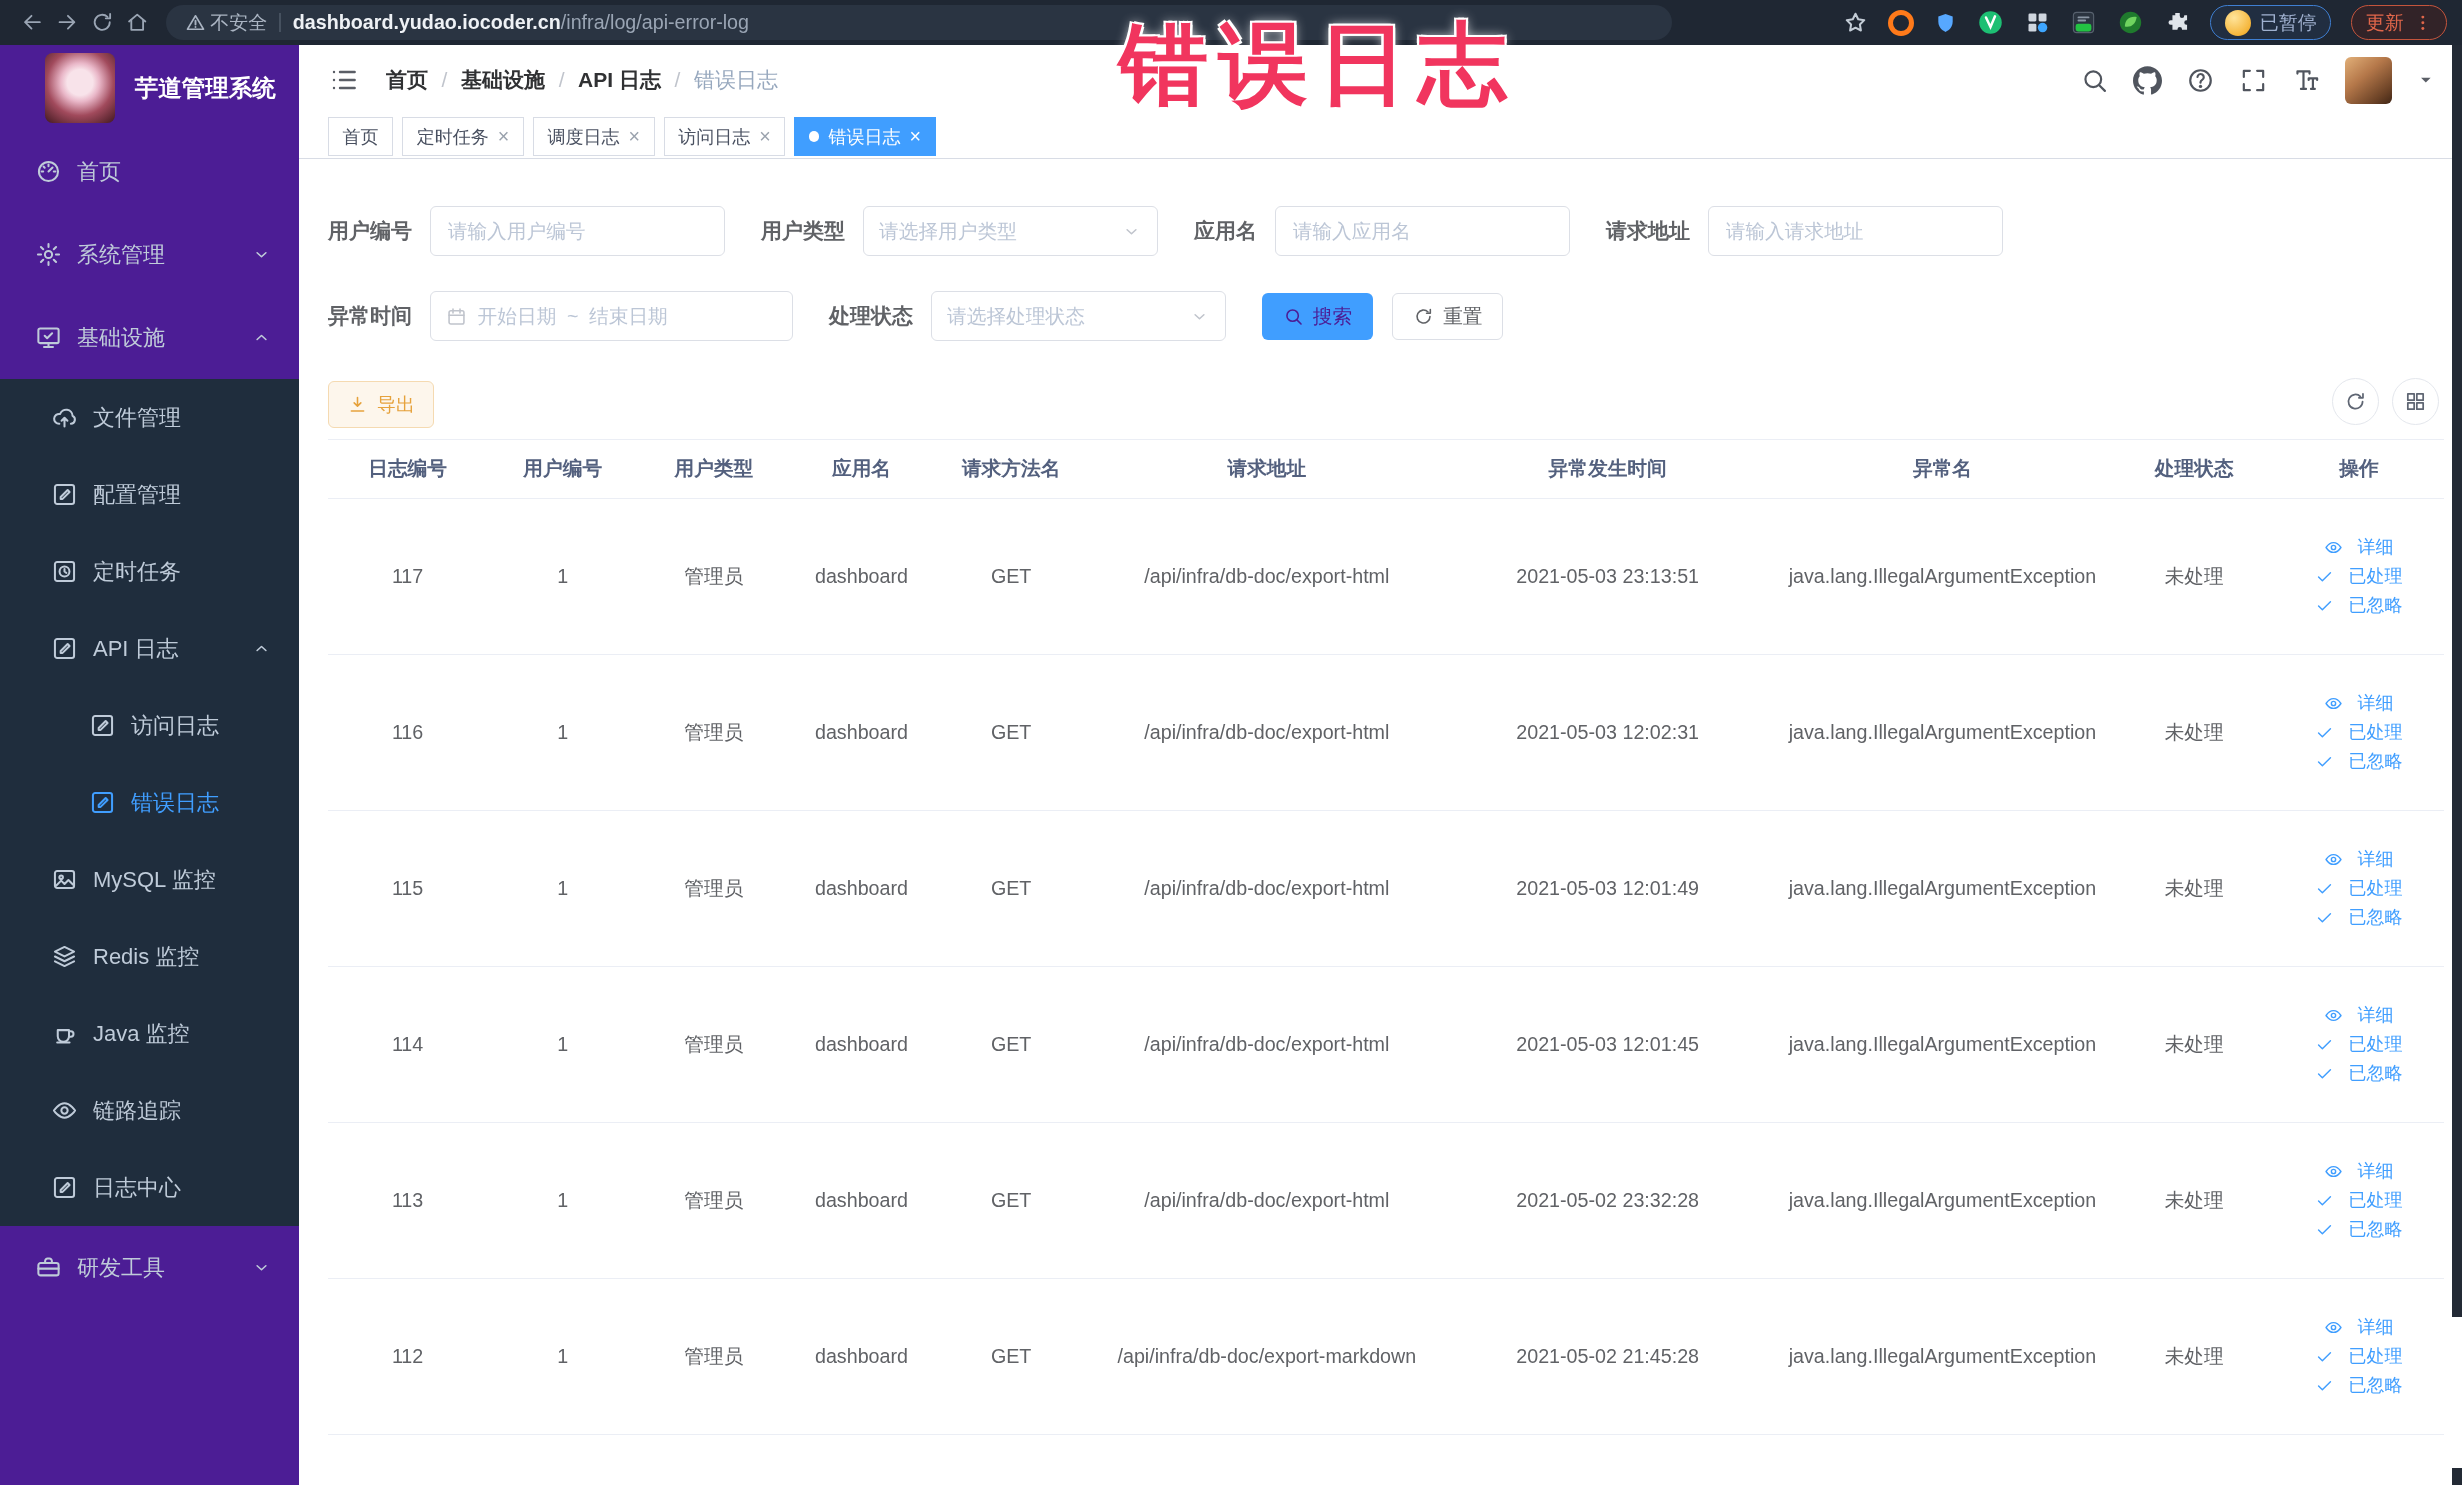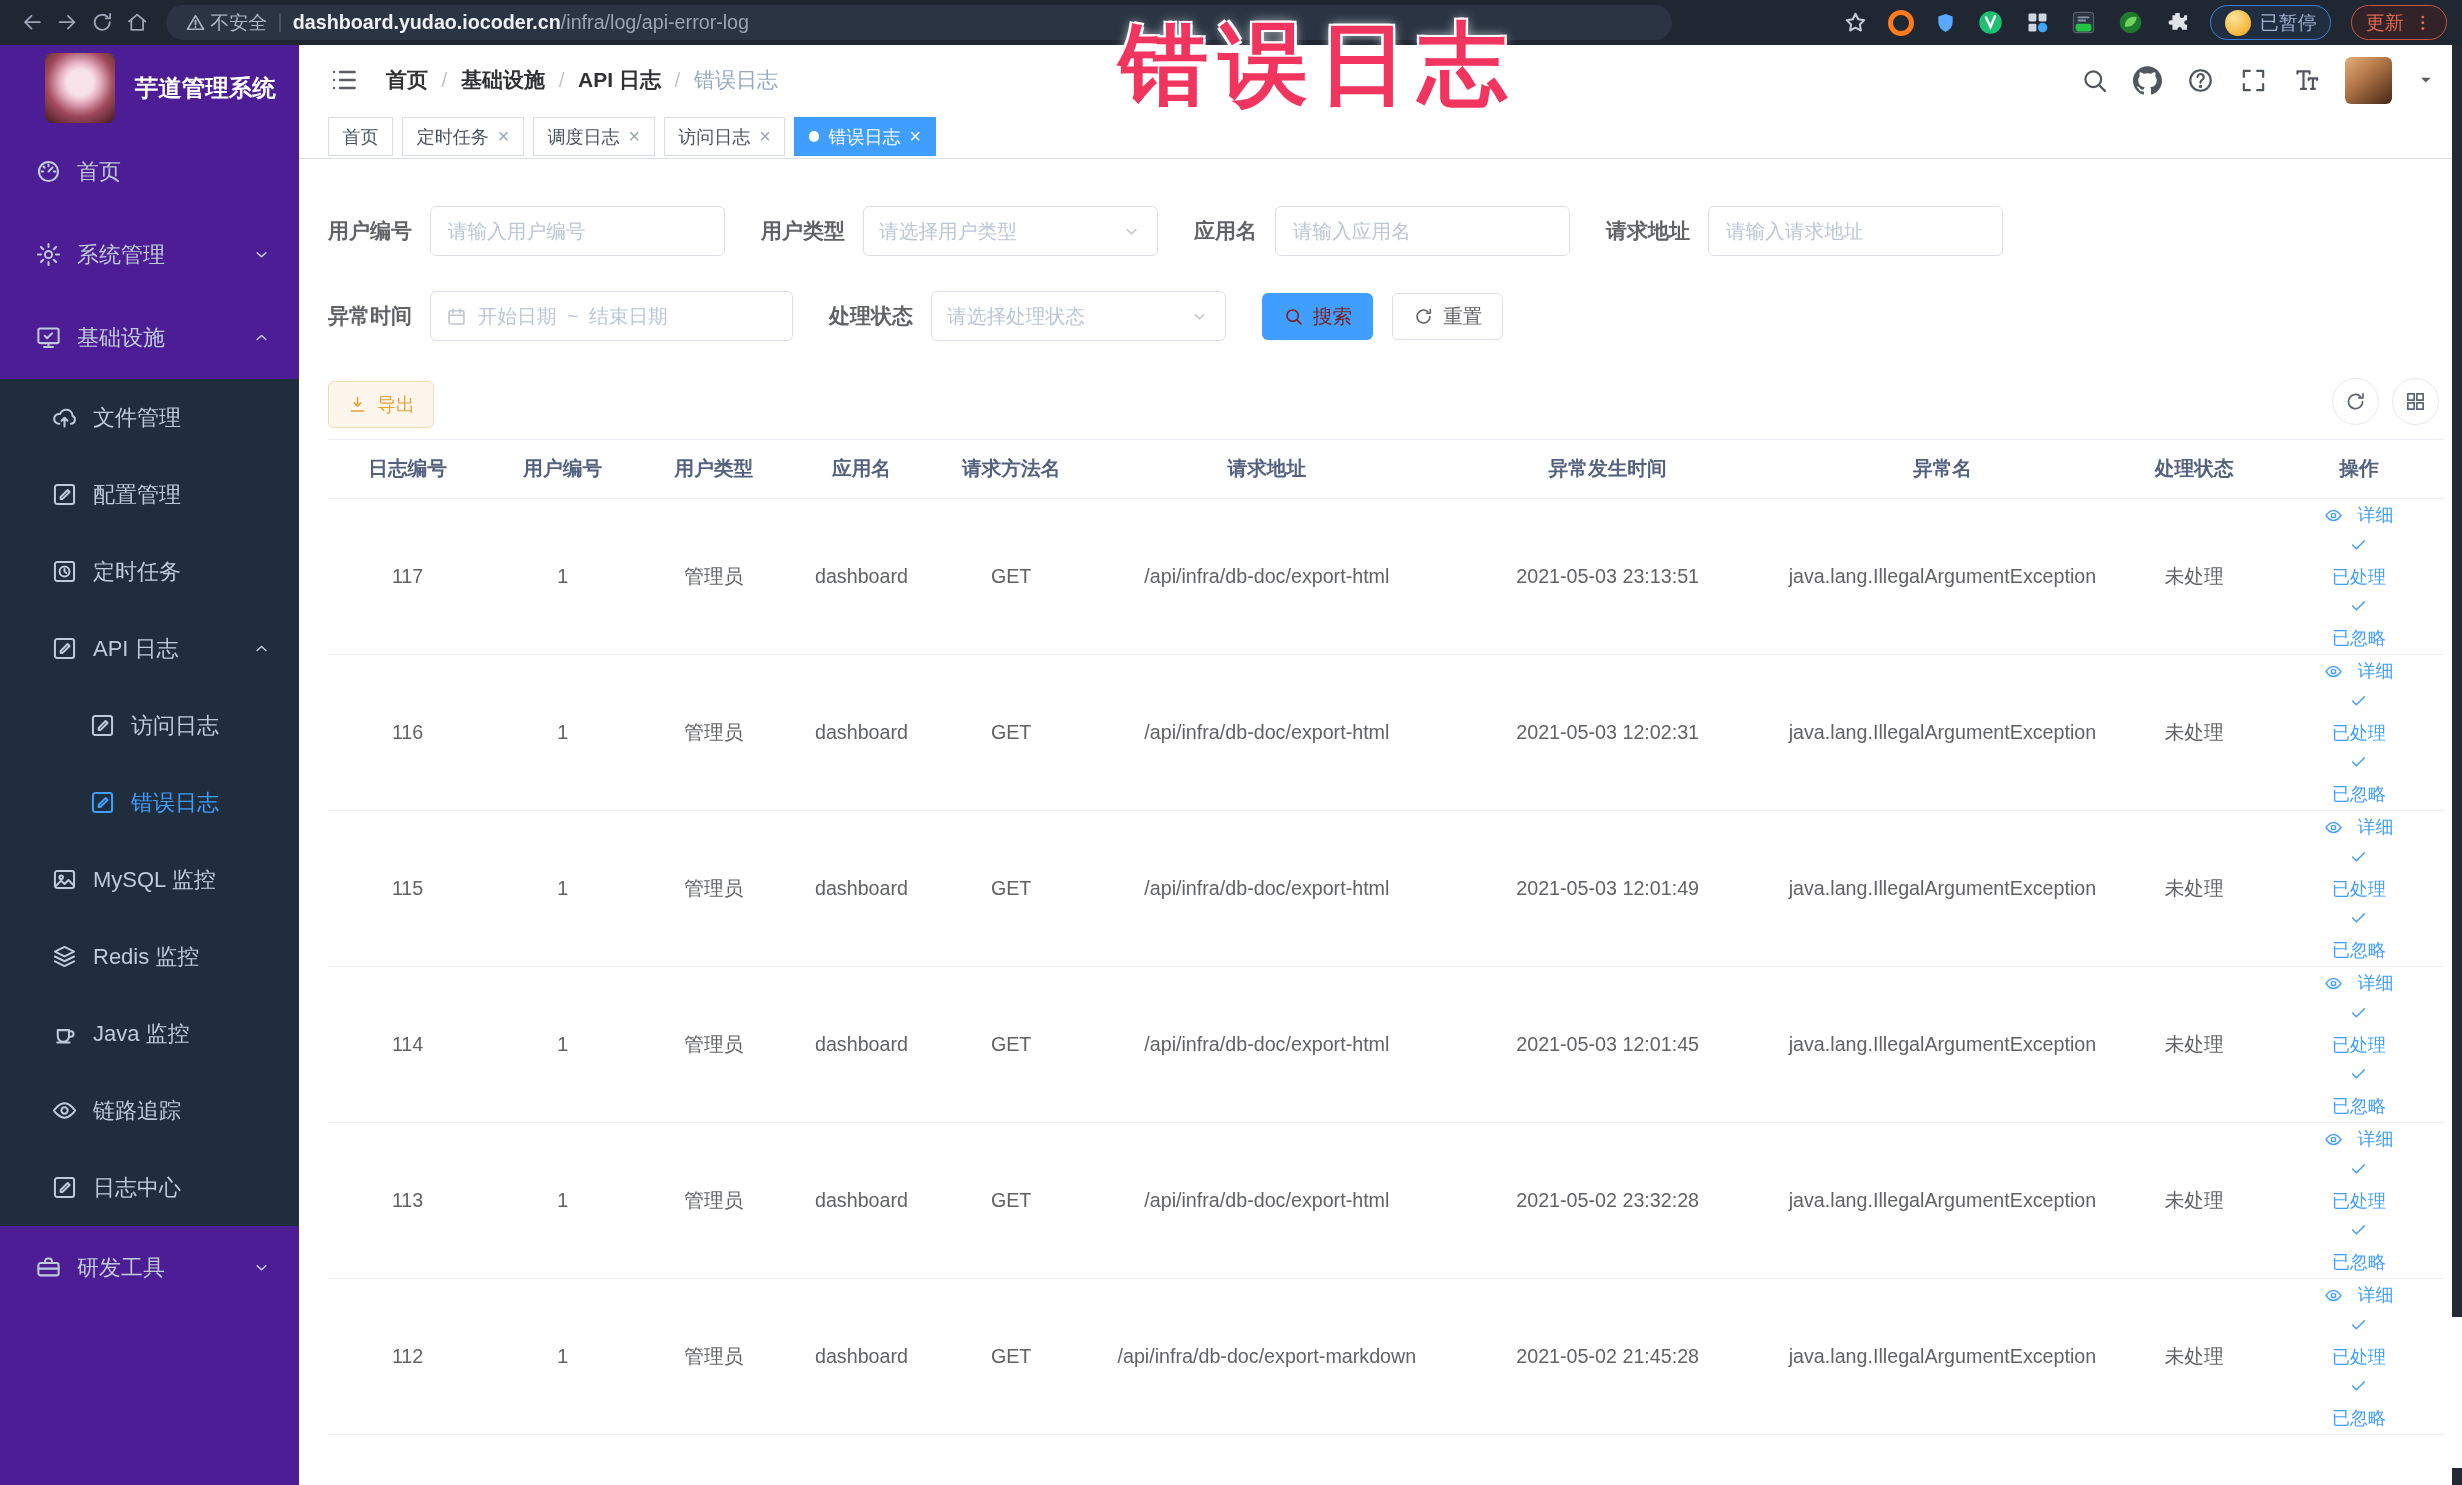--- a/index.html
+++ b/index.html
@@ -87,40 +87,40 @@
   .fbox { width:295px; height:50px; border:1.5px solid #dcdfe6; border-radius:6px; background:#fff;
           display:flex; align-items:center; padding:0 15px; font-size:19.7px; color:#bcc6d6; cursor:pointer; }
   .fbox .ph { flex:1; white-space:nowrap; overflow:hidden; }
   .fcaret { width:21px; height:21px; color:#c0c4cc; flex:none; }
   .fdate { width:363px; gap:10.6px; }
   .cal { width:21px; height:21px; color:#c0c4cc; flex:none; }
   .btn { height:47px; border-radius:6px; border:1.5px solid transparent; display:flex; align-items:center;
          gap:9px; font-size:19.7px; padding:0 19.7px; cursor:pointer; white-space:nowrap;
          font-family:inherit; }
   .btn .bico { width:21px; height:21px; flex:none; }
-  .btn-search { background:#409eff; color:#7f1d1d; }
+  .btn-search { background:#409eff; color:#4c1d95; }
   .btn-reset  { background:#fff; border-color:#dcdfe6; color:#606266; margin-left:19.7px; }
 
   .toolrow { margin-top:33px; display:flex; align-items:center; }
   .btn-export { background:#fdf6ec; border-color:#f5dab1; color:#e6a23c; font-size:19px; padding:6px 18px;margin-top:7px; }
   .tool-right { margin-left:auto; display:flex; gap:13.6px; margin-right:12px; }
   .cbtn { width:47px; height:47px; border-radius:50%; border:1.5px solid #e4e7ed; background:#fff;
           color:#5f6673; display:flex; align-items:center; justify-content:center; cursor:pointer; }
   .cbtn .ci { width:23px; height:23px; }
 
   
   table.grid { margin-top:10.6px; border-collapse:collapse; table-layout:fixed; width:2116px; }
   .grid th { height:59px; font-size:19.7px; color:#53607e; font-weight:bold; text-align:center;
              border-top:1.5px solid #ebeef5; border-bottom:1.5px solid #ebeef5; padding:0 4.5px;
              background:#fff; white-space:nowrap; }
   .grid td { height:156px; font-size:19.7px; color:#606266; text-align:center;
              border-bottom:1.5px solid #ebeef5; padding:0 4.5px; white-space:nowrap; overflow:hidden; }
   .op { display:flex; align-items:center; justify-content:center; gap:14px; color:#409eff;
         font-size:18px; text-decoration:none; cursor:pointer; line-height:1; }
-  .op + .op { margin-top:10px;flex-direction:column; }
+  .op + .op { margin-top:10px; }
   .oico { width:19px; height:19px; flex:none; }
 
   
   .watermark { position:absolute; left:1119px; top:4.5px; z-index:60; font-size:89px; font-weight:bold;
     color:#f1355e; letter-spacing:10.6px; white-space:nowrap; pointer-events:none;
     text-shadow:-2.3px -2.3px 0 #fff, 2.3px -2.3px 0 #fff, -2.3px 2.3px 0 #fff, 2.3px 2.3px 0 #fff,
                 0 0 12px rgba(255,255,255,.9); }
   .vscroll { position:absolute; top:45px; right:0; width:9.8px; height:1272px; background:#232a35; z-index:8; }
   .vscorner { position:absolute; bottom:0; right:0; width:9.8px; height:18px; background:#232a35; z-index:8; }
 </style>

